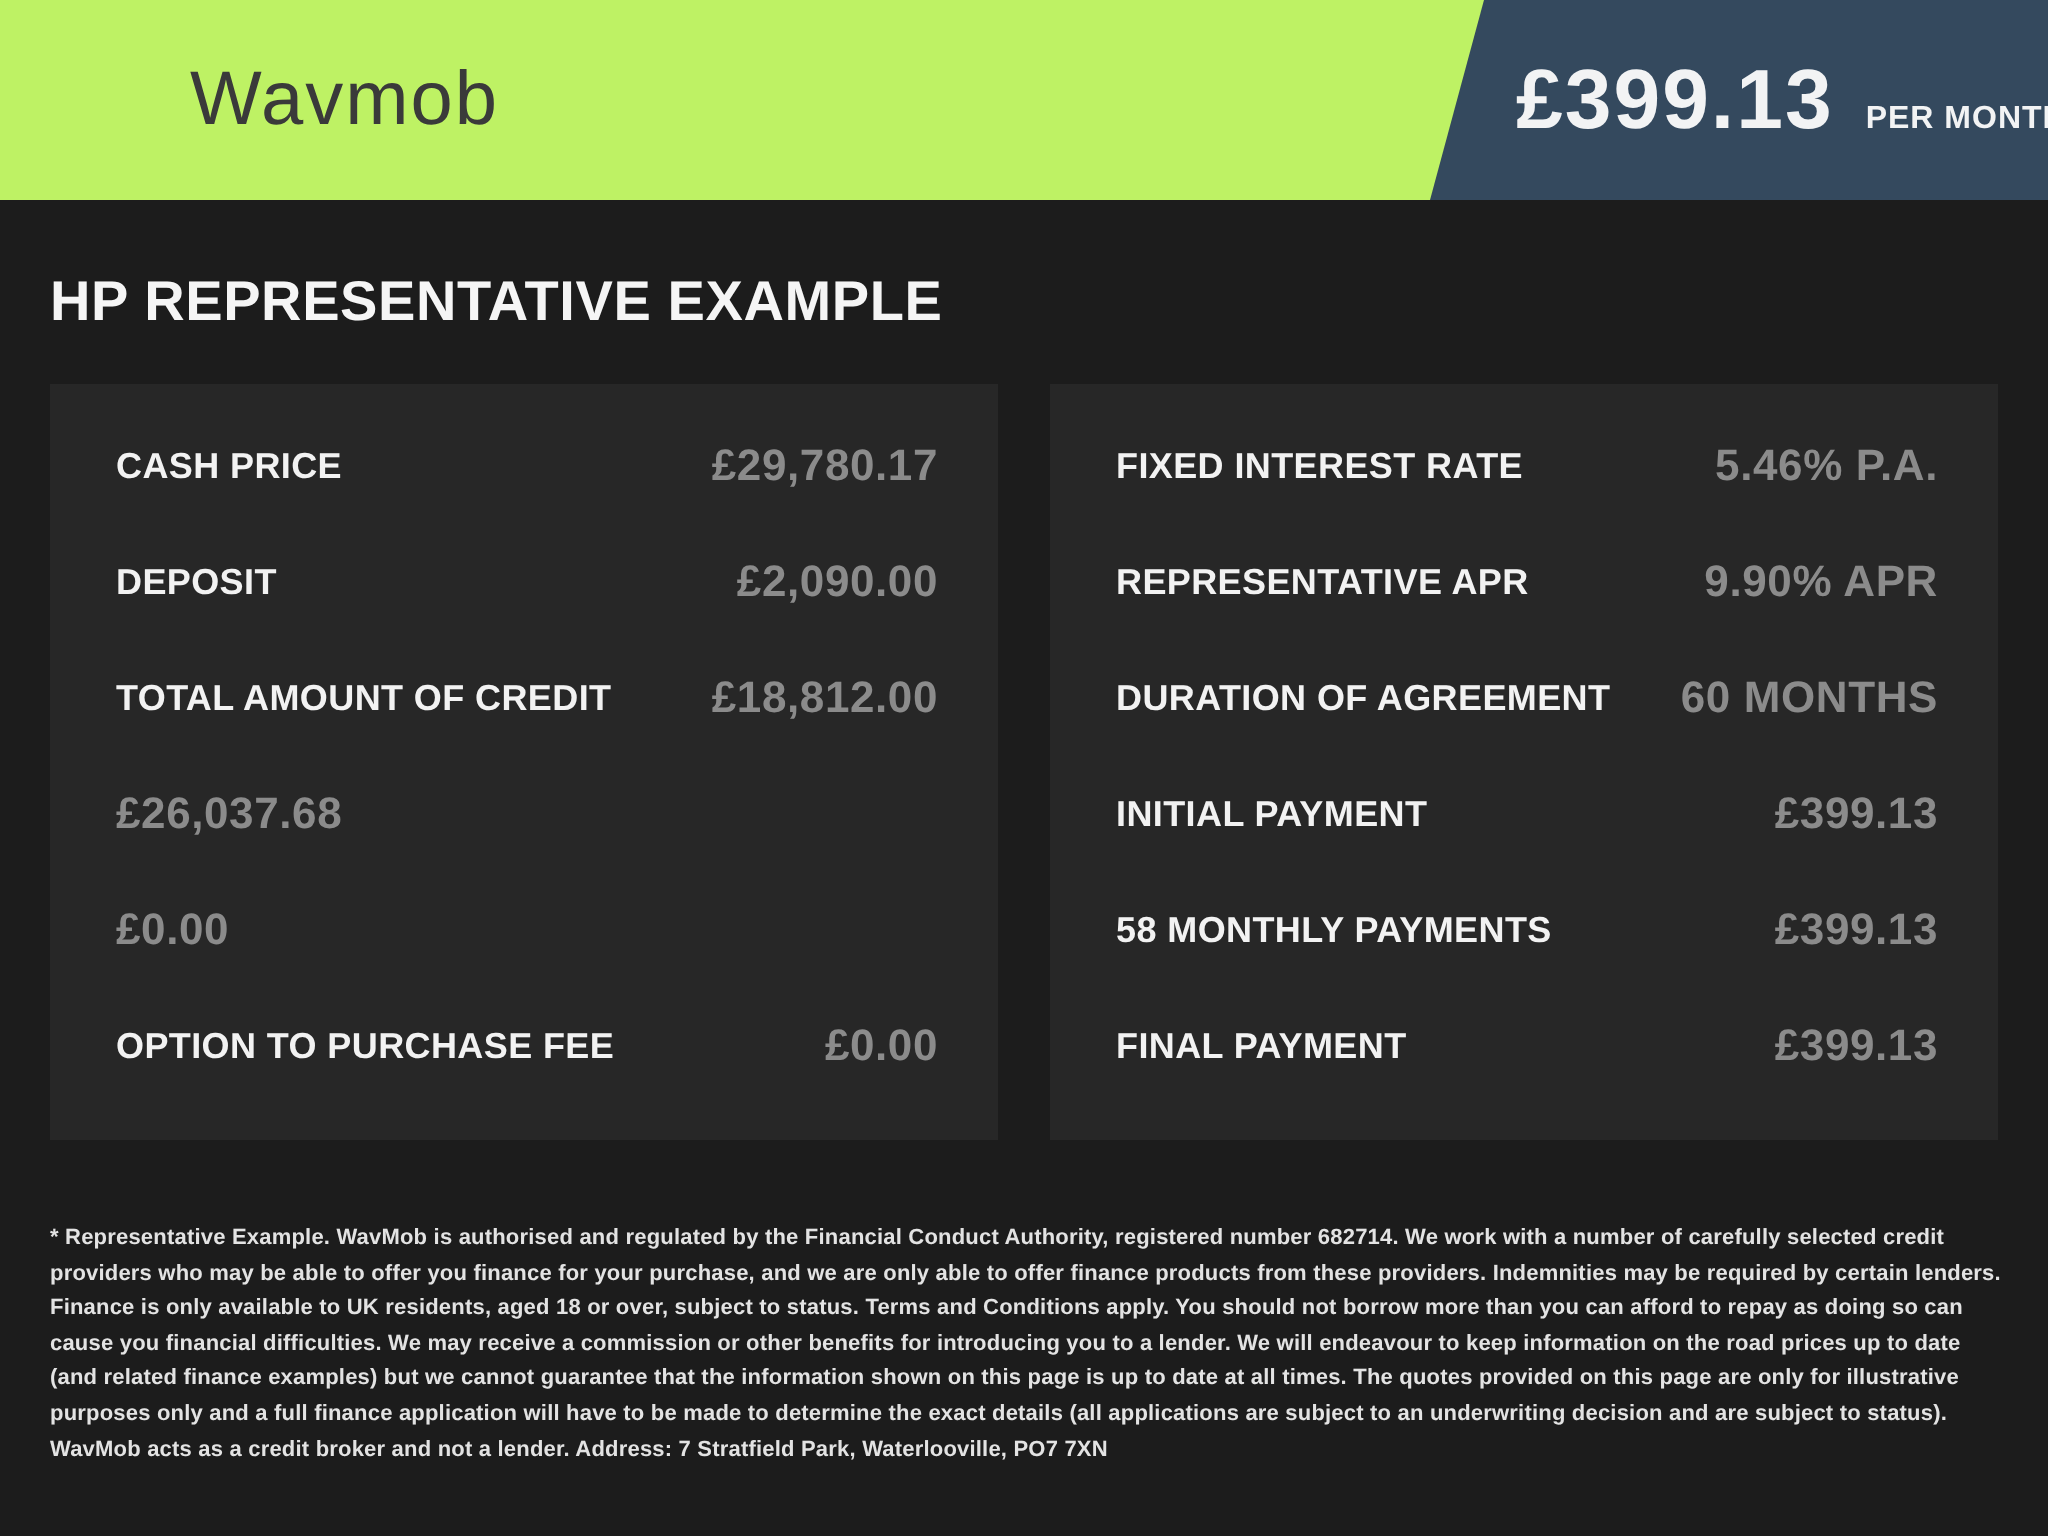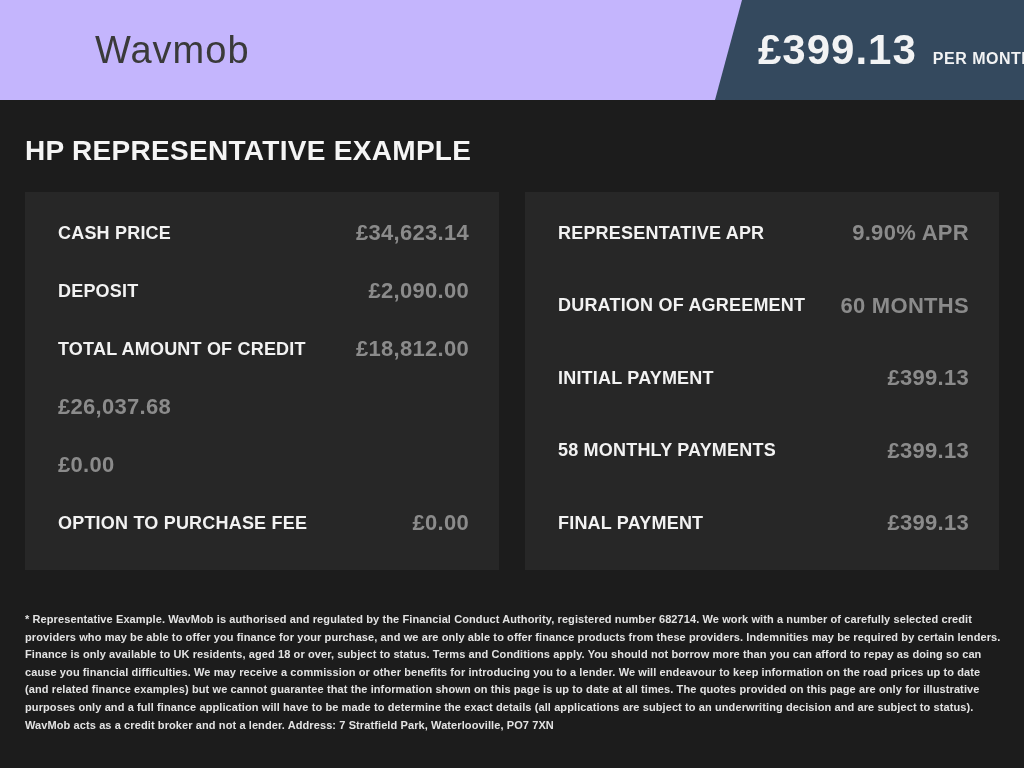--- a/index.html
+++ b/index.html
@@ -11,21 +11,21 @@
     background: #1c1c1c;
     overflow: hidden;
     font-family: "Liberation Sans", sans-serif;
   }
 
   
   .header {
     position: absolute;
     top: 0; left: 0;
     width: 1024px; height: 100px;
-    background: #c4b5fd;
+    background: #bef264;
   }
   .logo {
     position: absolute;
     left: 95px; top: 0;
     height: 100px;
     display: flex;
     align-items: center;
     font-size: 38px;
     font-weight: 500;
     letter-spacing: 1px;
@@ -142,21 +142,21 @@
         </div>
       </div>
     </div>
   </div>
 
   <div class="section-title">HP REPRESENTATIVE EXAMPLE</div>
 
   <div class="panel panel-left">
     <div class="finance-row">
       <span class="finance-label">CASH PRICE</span>
-      <span class="finance-value">£34,623.14</span>
+      <span class="finance-value">£29,780.17</span>
     </div>
     <div class="finance-row">
       <span class="finance-label">DEPOSIT</span>
       <span class="finance-value">£2,090.00</span>
     </div>
     <div class="finance-row">
       <span class="finance-label">TOTAL AMOUNT OF CREDIT</span>
       <span class="finance-value">£18,812.00</span>
     </div>
     <div class="finance-row">
@@ -166,20 +166,24 @@
       <span class="finance-value">£0.00</span>
     </div>
     <div class="finance-row">
       <span class="finance-label">OPTION TO PURCHASE FEE</span>
       <span class="finance-value">£0.00</span>
     </div>
   </div>
 
   <div class="panel panel-right">
     <div class="finance-row">
+      <span class="finance-label">FIXED INTEREST RATE</span>
+      <span class="finance-value">5.46% P.A.</span>
+    </div>
+    <div class="finance-row">
       <span class="finance-label">REPRESENTATIVE APR</span>
       <span class="finance-value">9.90% APR</span>
     </div>
     <div class="finance-row">
       <span class="finance-label">DURATION OF AGREEMENT</span>
       <span class="finance-value">60 MONTHS</span>
     </div>
     <div class="finance-row">
       <span class="finance-label">INITIAL PAYMENT</span>
       <span class="finance-value">£399.13</span>

